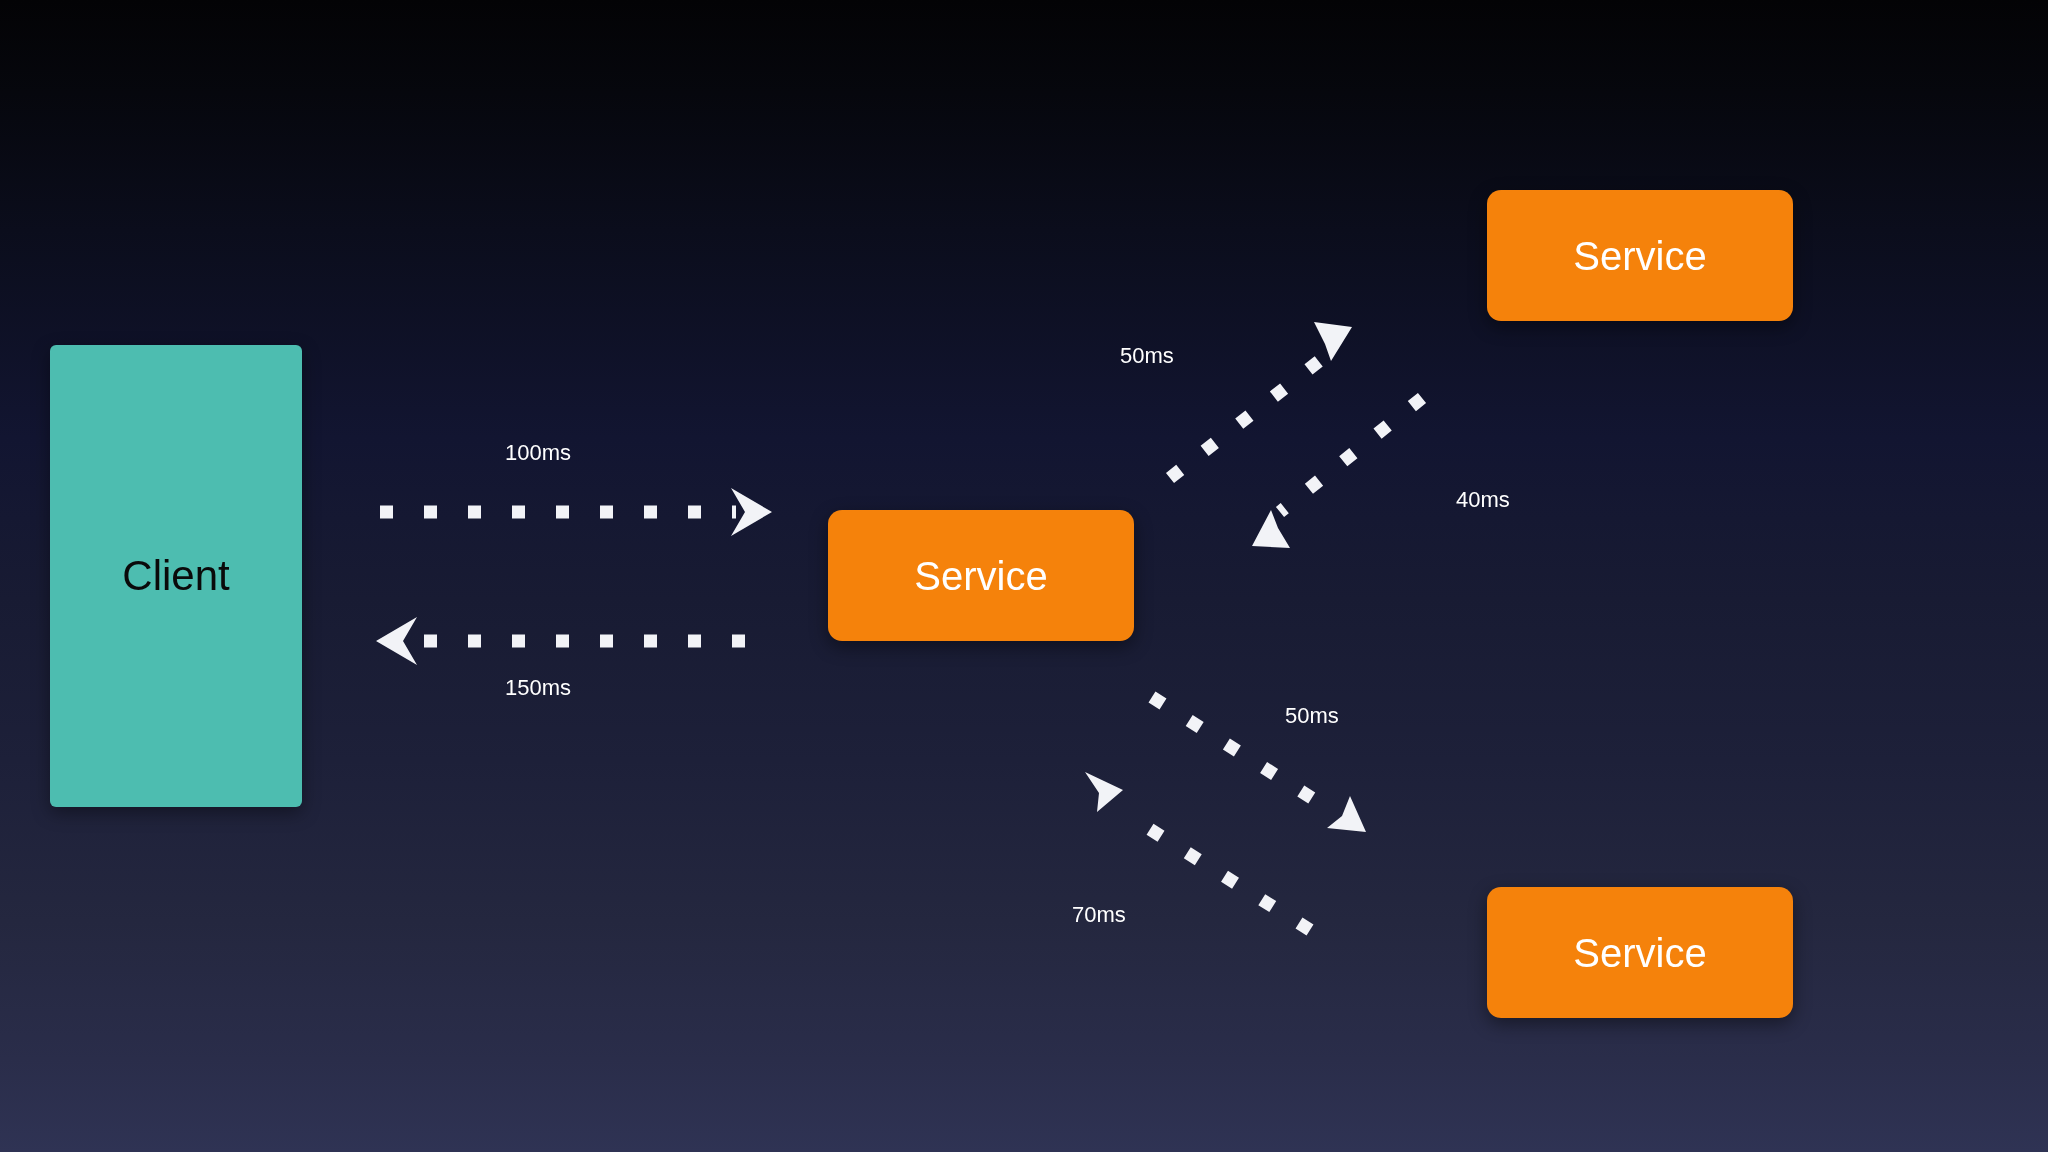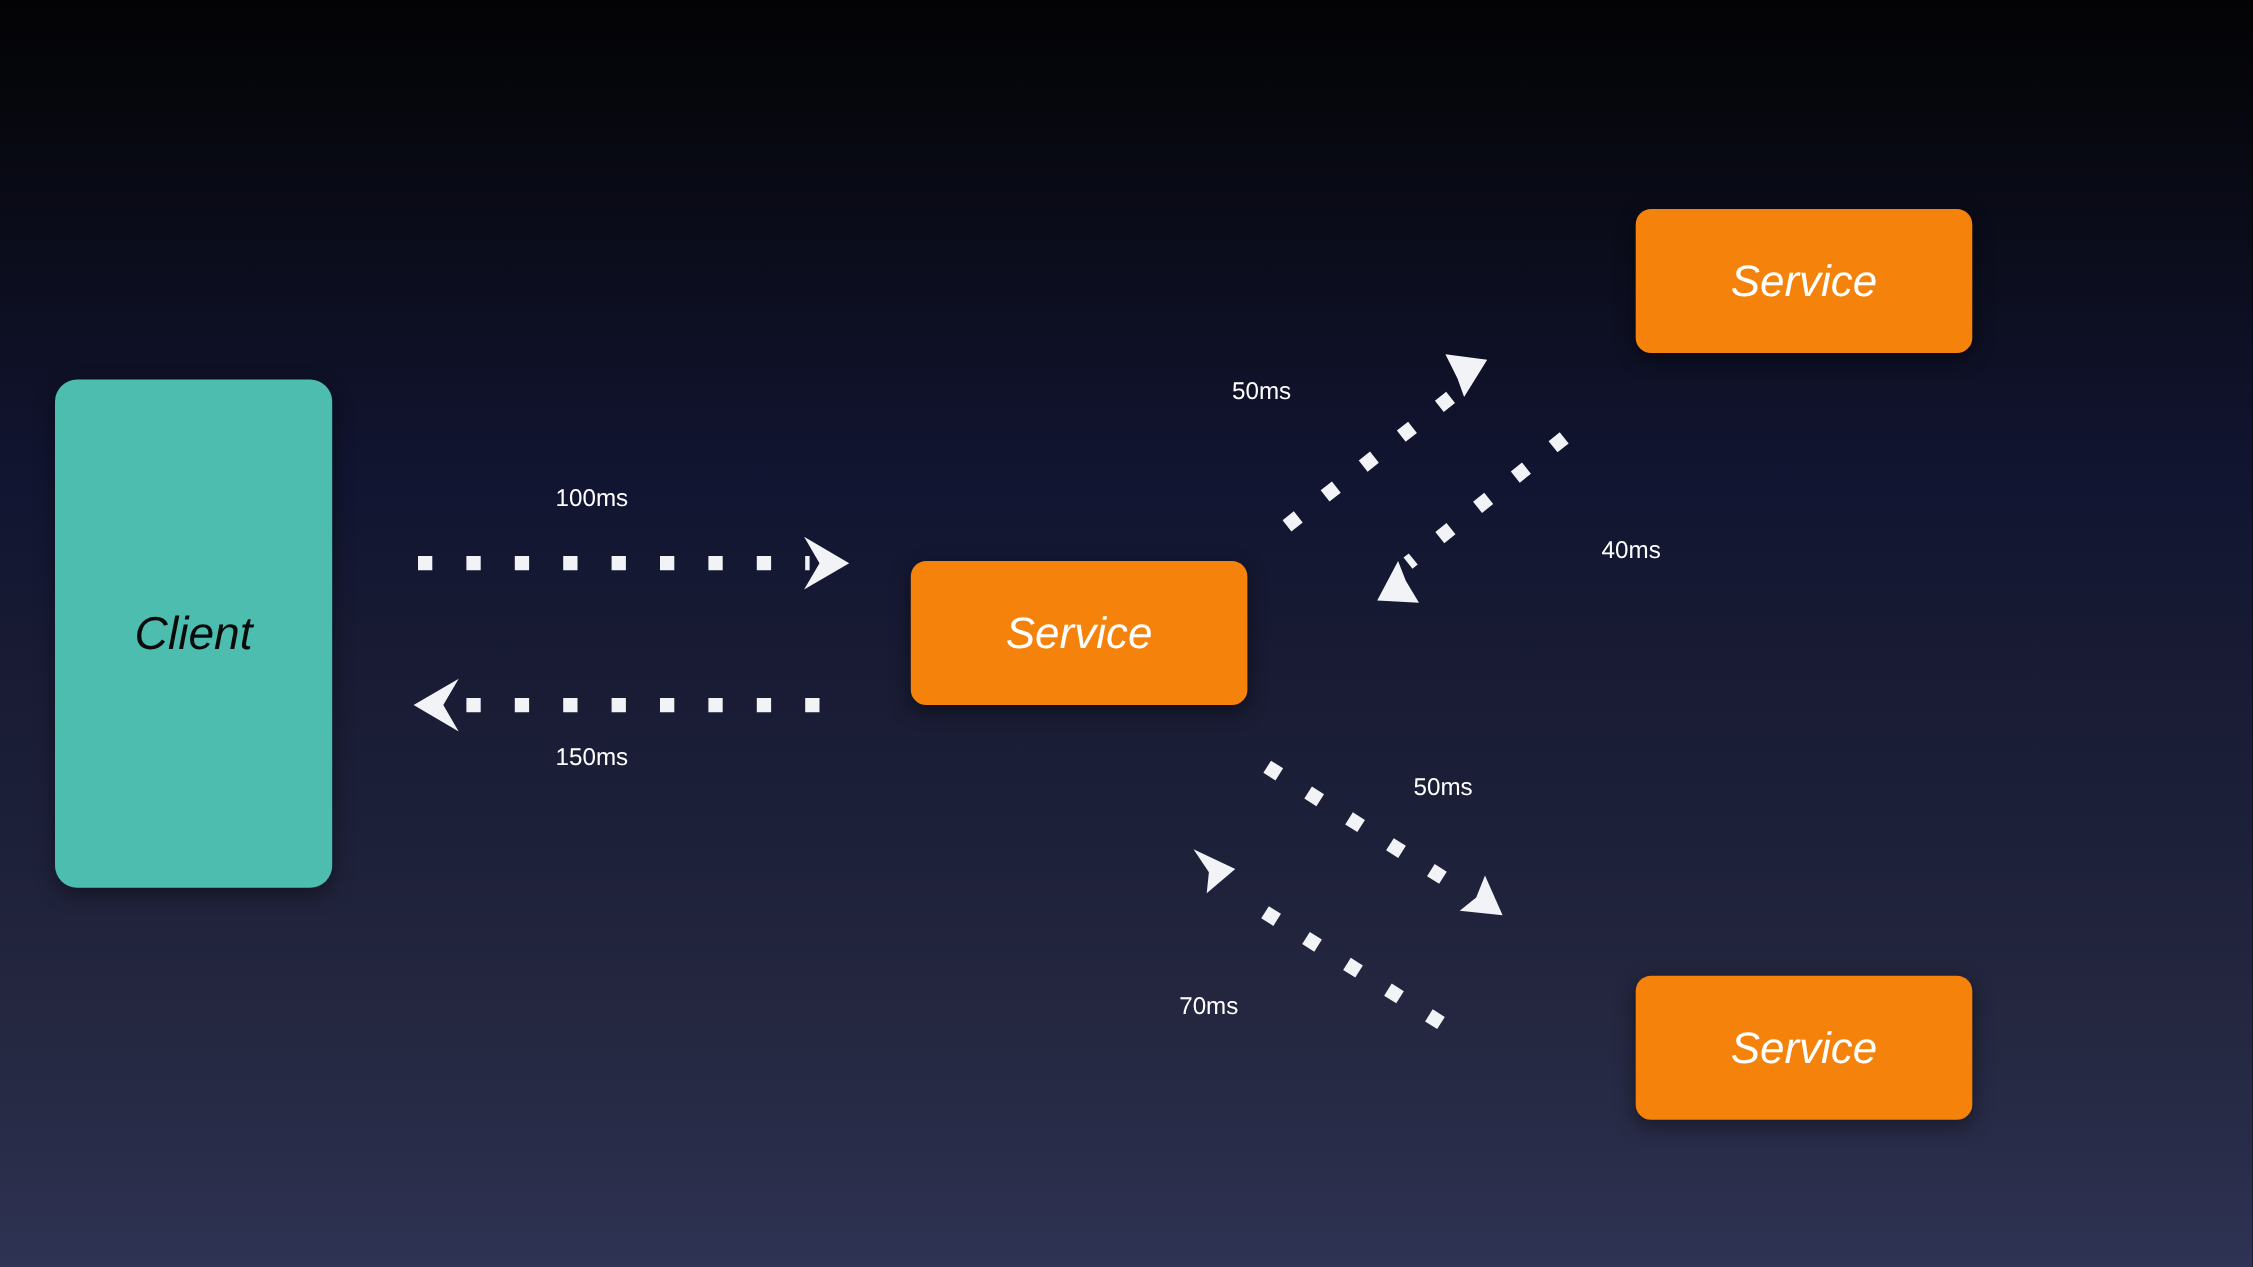--- a/index.html
+++ b/index.html
@@ -33,30 +33,29 @@
     align-items: center;
     justify-content: center;
     box-sizing: border-box;
     text-align: center;
     line-height: 1;
     user-select: none;
   }
   .node-label {
     display: block;
     white-space: nowrap;
-    font-style: italic;
   }
 
   .node-client {
     left: 50px;
     top: 345px;
     width: 252px;
     height: 462px;
     background: #4DBDB0;
-    border-radius: 20px;
+    border-radius: 6px;
     box-shadow: 0 6px 18px rgba(0,0,0,0.38);
   }
   .node-client .node-label {
     color: #0A0A0A;
     font-size: 42px;
     font-weight: 400;
   }
 
   .node-service {
     width: 306px;

